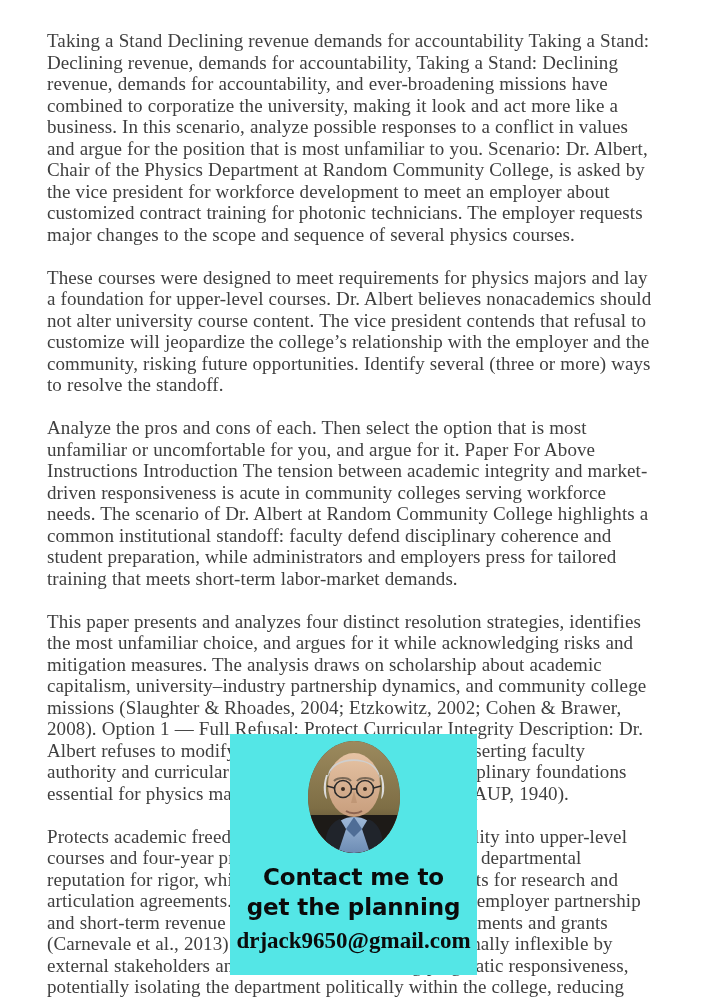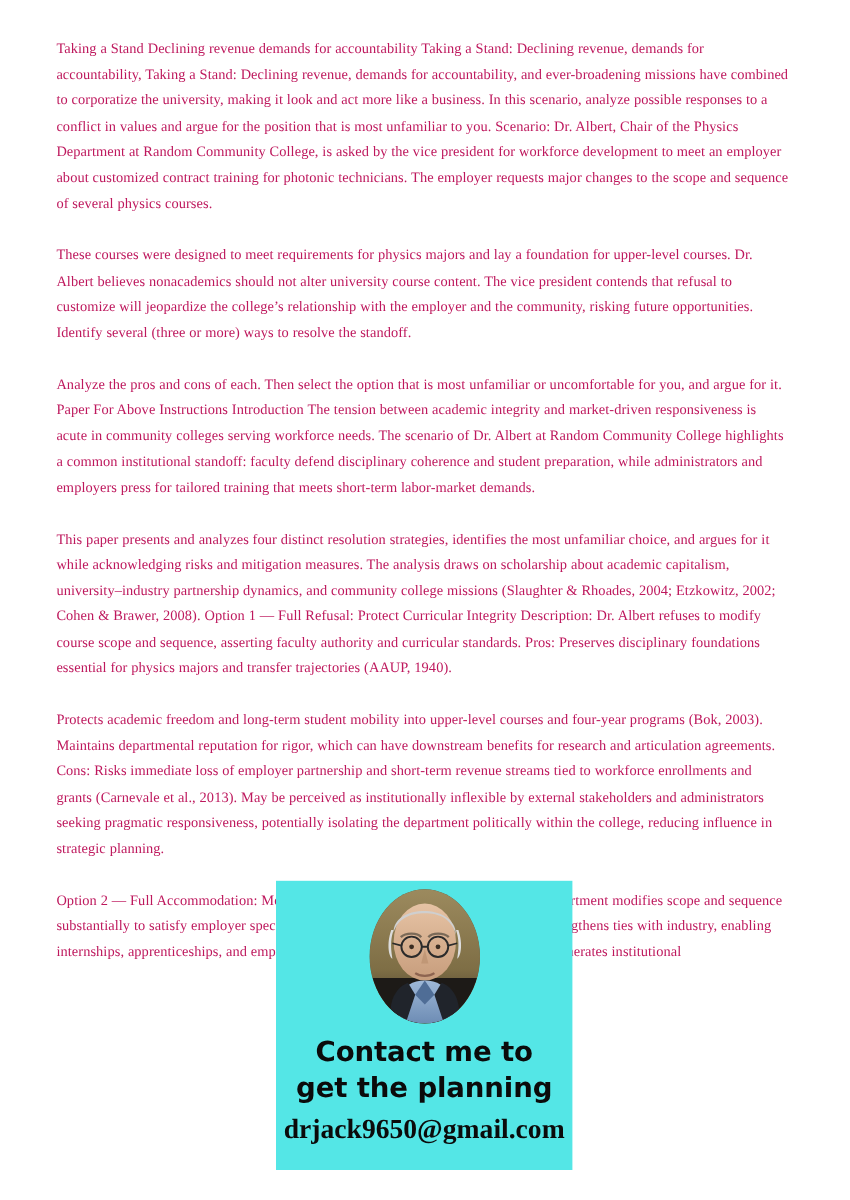--- a/index.html
+++ b/index.html
@@ -24,27 +24,27 @@
   }
 
   #doc-body {
     position: absolute;
     left: 47px;
     top: 30px;
     width: 610px;
   }
 
   .para {
-    font-size: 12px;
+    font-size: 19px;
     line-height: 21.5px;
     text-align: left;
     margin: 0 0 21.5px 0;
     letter-spacing: 0.005em;
     word-spacing: 0.01em;
-    color: #be185d;
+    color: #404040;
   }
   .para:last-child { margin-bottom: 0; }
 
   
   #contact-overlay {
     position: absolute;
     left: 230px;
     top: 734px;
     width: 247px;
     height: 241px;

